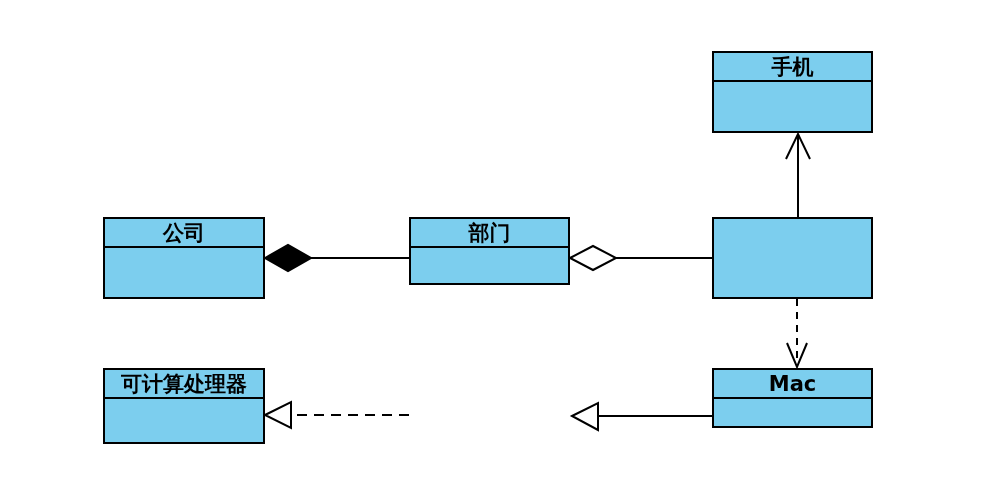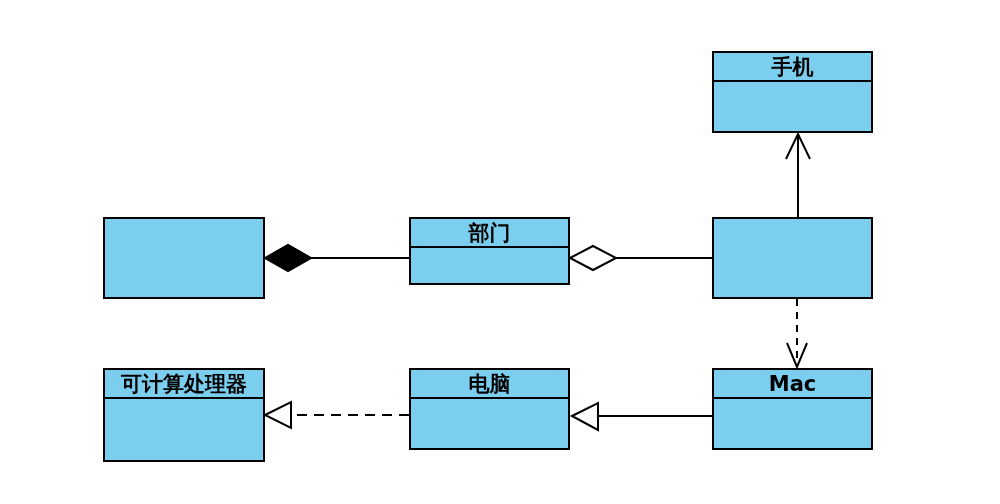--- a/index.html
+++ b/index.html
@@ -74,40 +74,37 @@
         <polygon points="265,415 291,402 291,428" fill="#ffffff" stroke="#000000" stroke-width="2" stroke-linejoin="miter"></polygon>
       </g>
     </svg>
 
   <div class="uml-class" style="left: 712px; top: 51px; width: 161px; height: 82px;">
     <div class="uml-class-title">手机</div>
     <div class="uml-class-body"></div>
   </div>
 
   <div class="uml-class" style="left: 103px; top: 217px; width: 162px; height: 82px;">
+    <div class="uml-class-title">公司</div>
     <div class="uml-class-body"></div>
   </div>
 
   <div class="uml-class" style="left: 409px; top: 217px; width: 161px; height: 68px;">
     <div class="uml-class-title">部门</div>
     <div class="uml-class-body"></div>
   </div>
 
   <div class="uml-class" style="left: 712px; top: 217px; width: 161px; height: 82px;">
     <div class="uml-class-body"></div>
   </div>
 
-  <div class="uml-class" style="left: 103px; top: 368px; width: 162px; height: 94px;">
+  <div class="uml-class" style="left: 103px; top: 368px; width: 162px; height: 76px;">
     <div class="uml-class-title">可计算处理器</div>
     <div class="uml-class-body"></div>
   </div>
 
-  <div class="uml-class" style="left: 409px; top: 368px; width: 161px; height: 82px;">
-    <div class="uml-class-title">电脑</div>
-    <div class="uml-class-body"></div>
-  </div>
 
-  <div class="uml-class" style="left: 712px; top: 368px; width: 161px; height: 82px;">
+  <div class="uml-class" style="left: 712px; top: 368px; width: 161px; height: 60px;">
     <div class="uml-class-title">Mac</div>
     <div class="uml-class-body"></div>
   </div>
 
 </div>
 
 </body></html>

